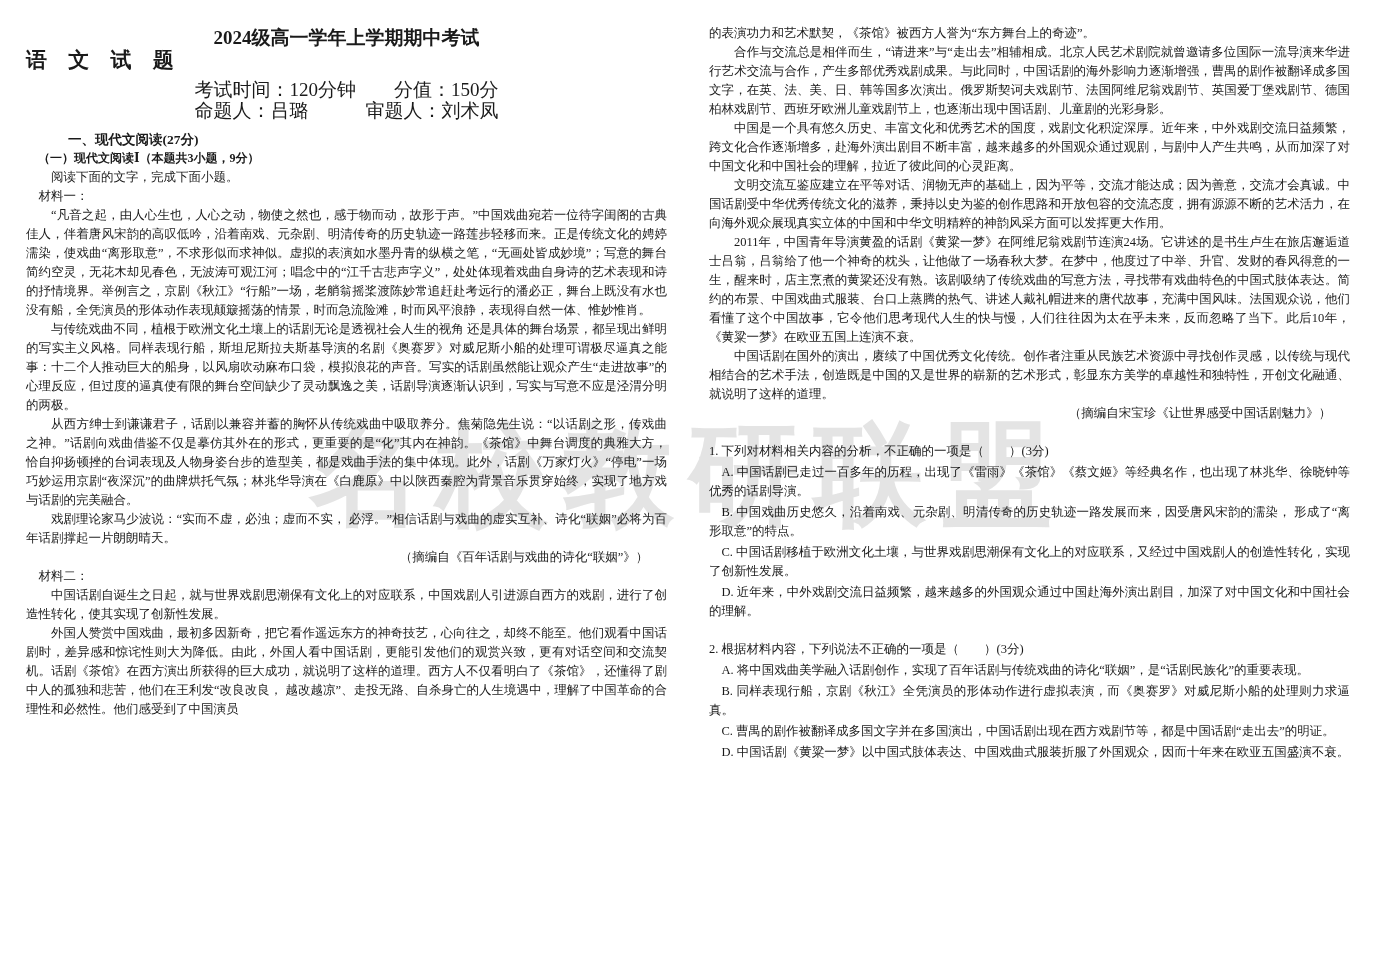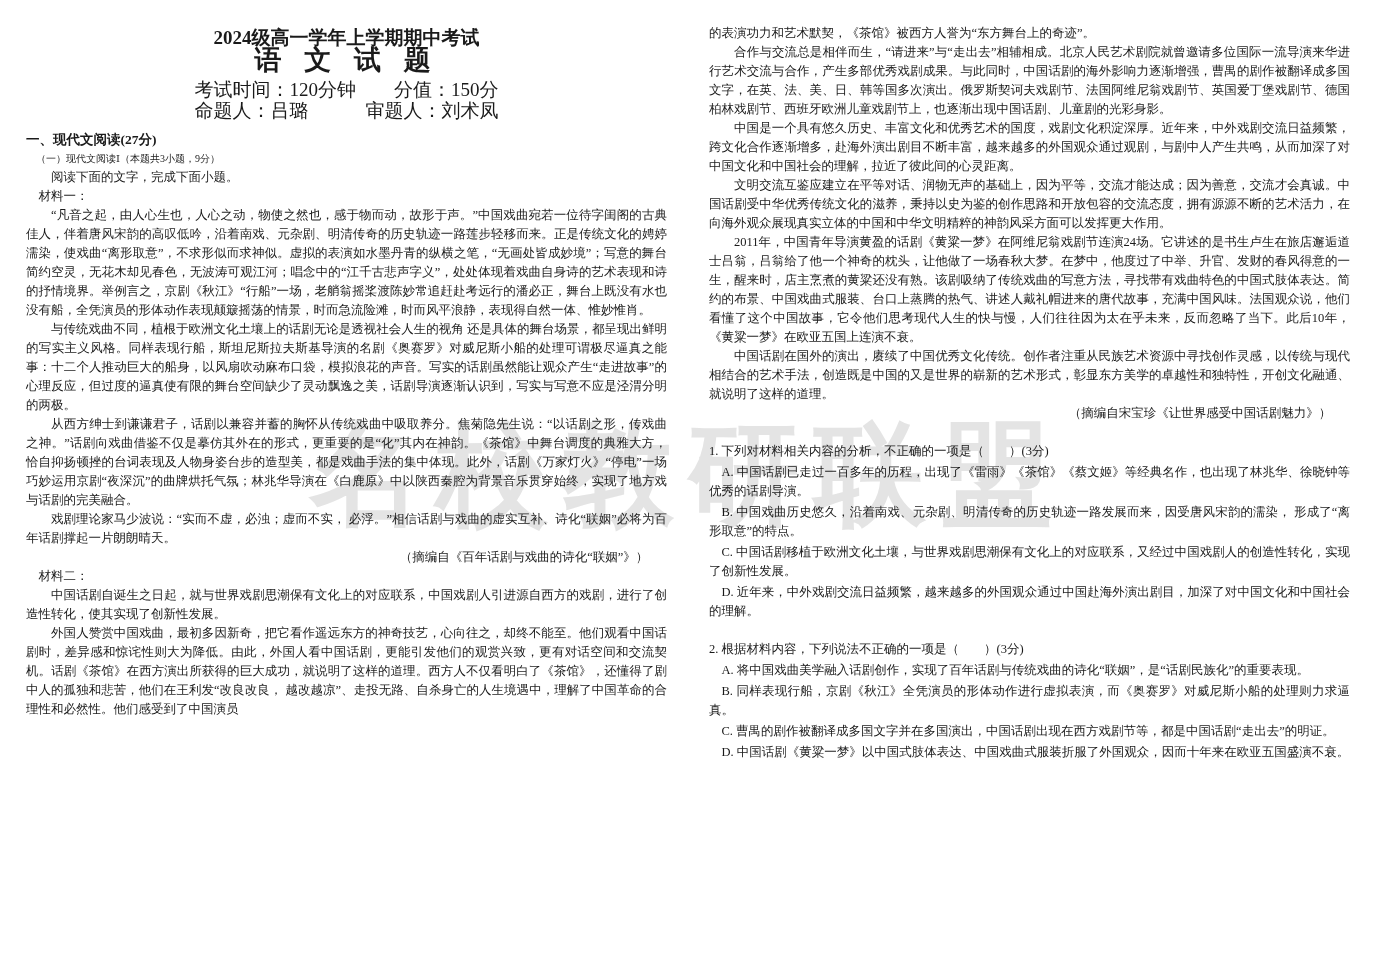--- a/index.html
+++ b/index.html
@@ -39,35 +39,34 @@
     text-align:justify;
   }
   .exam-header{margin-bottom:8px;}
   .exam-session{
     text-align:center;
     font-size:19px;
     font-weight:bold;
     margin-top:4px;
   }
   .exam-title{
-    text-align:center;
-    font-size:27px;
+    font-size:21px;
     font-weight:bold;
     letter-spacing:8px;
     margin:4px 0 10px 0;
   }
   .exam-info{
     text-align:center;
     font-size:19px;
     margin:2px 0;
     white-space:pre;
   }
   .blk{margin:0;}
-  .section-heading{font-weight:bold;font-size:13.5px;margin-top:10px;}
-  .sub-heading{font-weight:normal;text-indent:1em;font-size:10px;}
+  .section-heading{font-weight:bold;font-size:13.5px;margin-top:10px;margin-left:42px;}
+  .sub-heading{font-weight:bold;text-indent:1em;font-size:12px;}
   .instruction{text-indent:2em;}
   .material-label{text-indent:1em;}
   .para{text-indent:2em;}
   .para-cont{text-indent:0;}
   .source{text-align:right;text-indent:0;padding-right:1.5em;}
   .question{text-indent:0;margin-top:19px;}
   .option{text-indent:1em;margin-top:2px;}
 </style>
 </head>
 <body>

